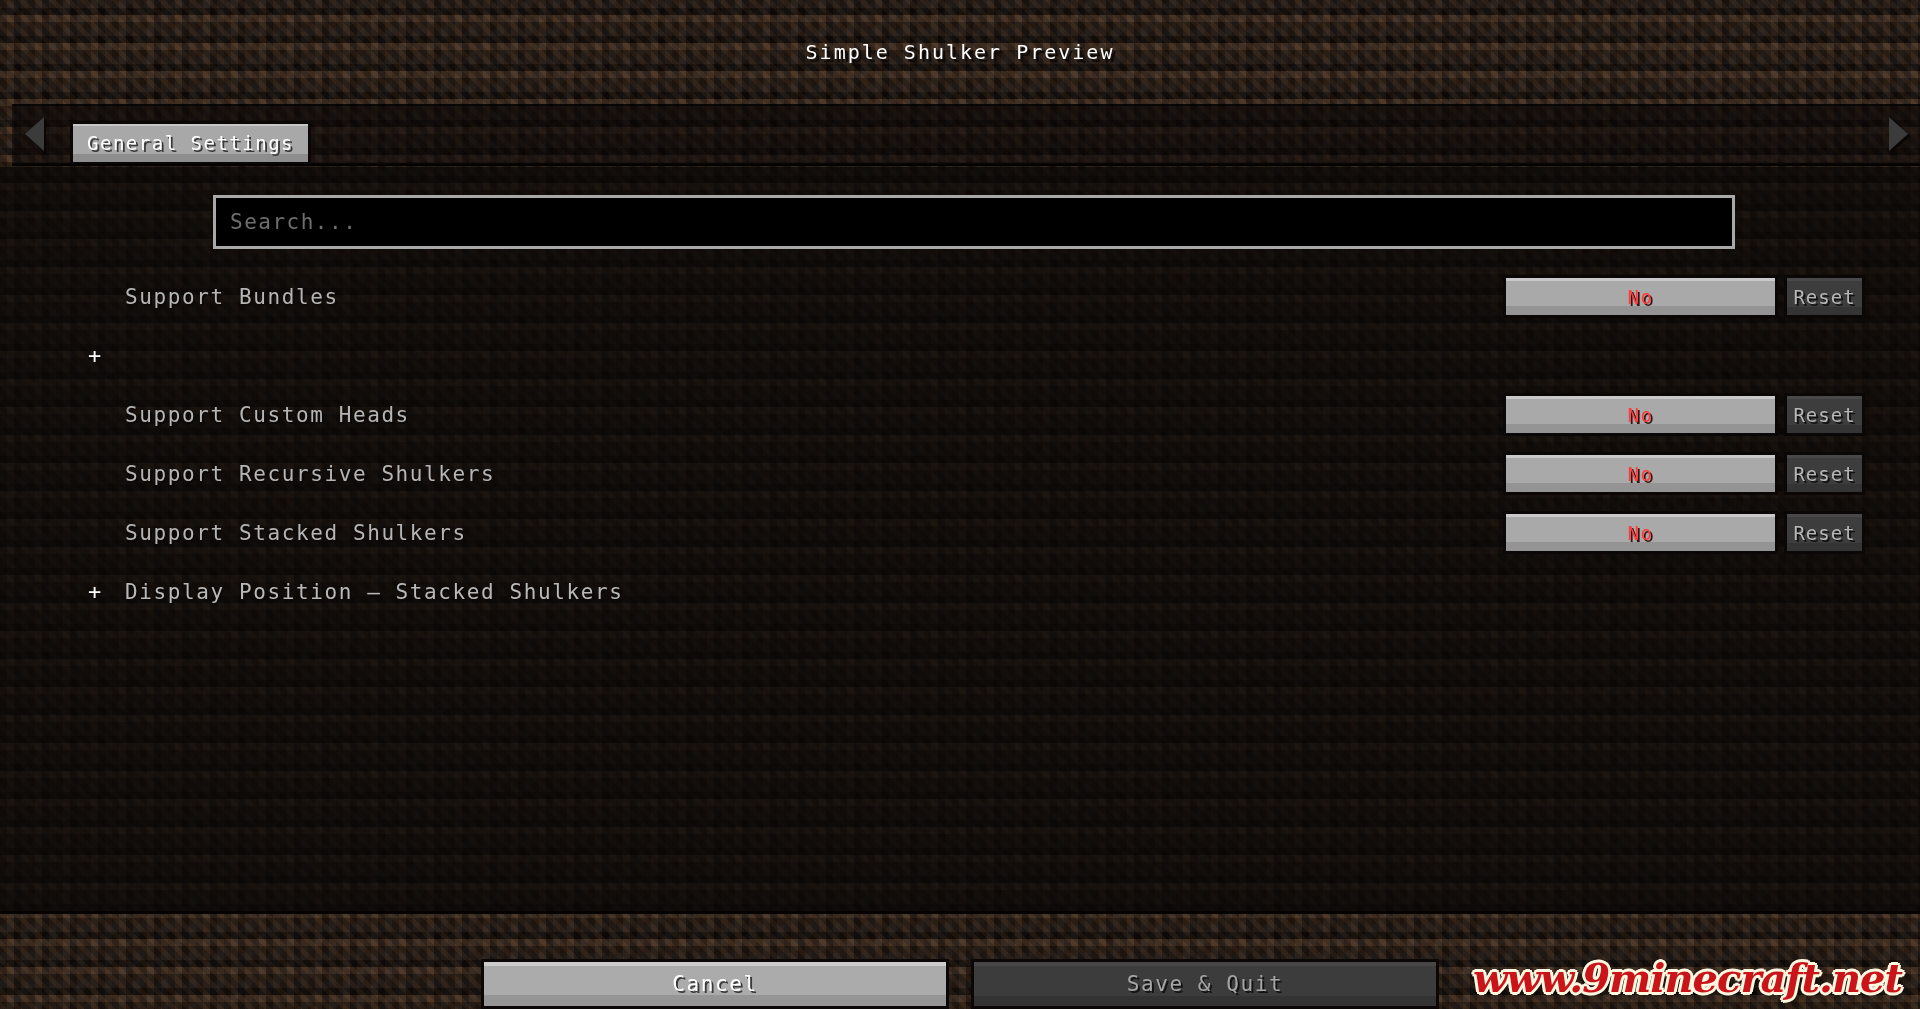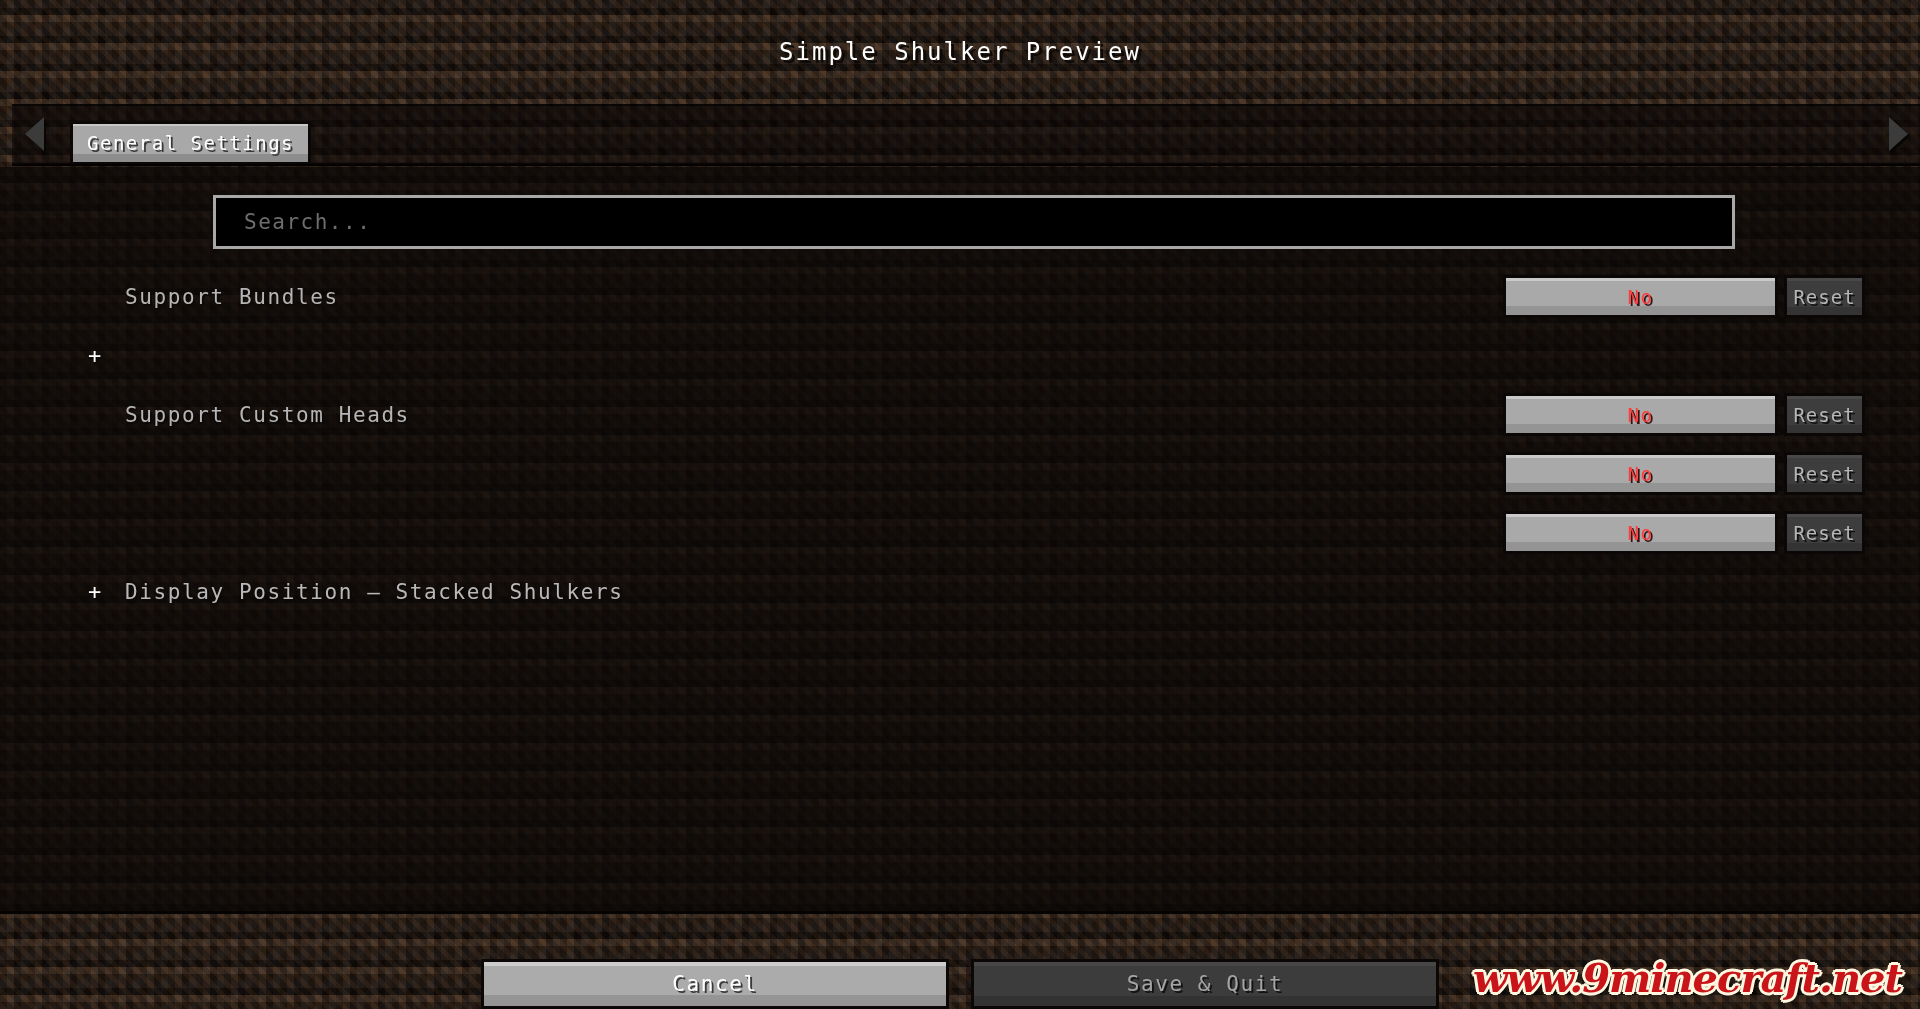--- a/index.html
+++ b/index.html
@@ -36,21 +36,21 @@
 
   
   .title-bar {
     position: absolute;
     top: 0; left: 0; right: 0;
     height: 104px;
     display: flex; align-items: center; justify-content: center;
   }
   .title-text {
     color: #ffffff;
-    font-size: 24px;
+    font-size: 20px;
     letter-spacing: 2px;
     text-shadow: 3px 3px 0 #0d0907;
     font-family: "DejaVu Sans Mono", monospace;
   }
 
   
   .tab-strip {
     position: absolute;
     top: 104px; left: 0; right: 0;
     height: 62px;
@@ -130,21 +130,21 @@
   .search-row {
     position: absolute;
     top: 28px; left: 213px; right: 185px;
     height: 54px;
   }
   .search-box {
     width: 100%; height: 100%;
     background: #000000;
     border: 3px solid #a8a8a8;
     display: flex; align-items: center;
-    padding-left: 28px;
+    padding-left: 14px;
     cursor: text;
   }
   .search-placeholder {
     color: #6e6e6e;
     font-size: 21px;
     letter-spacing: 1.5px;
   }
 
   
   .rows {
@@ -313,31 +313,33 @@
           <div class="btn-value">
             <span>No</span>
           </div>
           <div class="btn-reset">
             <span>Reset</span>
           </div>
         </div>
       </div>
 
       <div class="row option">
+        <div class="row-label">Support Recursive Shulkers</div>
         <div class="row-controls">
           <div class="btn-value">
             <span>No</span>
           </div>
           <div class="btn-reset">
             <span>Reset</span>
           </div>
         </div>
       </div>
 
       <div class="row option">
+        <div class="row-label">Support Stacked Shulkers</div>
         <div class="row-controls">
           <div class="btn-value">
             <span>No</span>
           </div>
           <div class="btn-reset">
             <span>Reset</span>
           </div>
         </div>
       </div>
 

